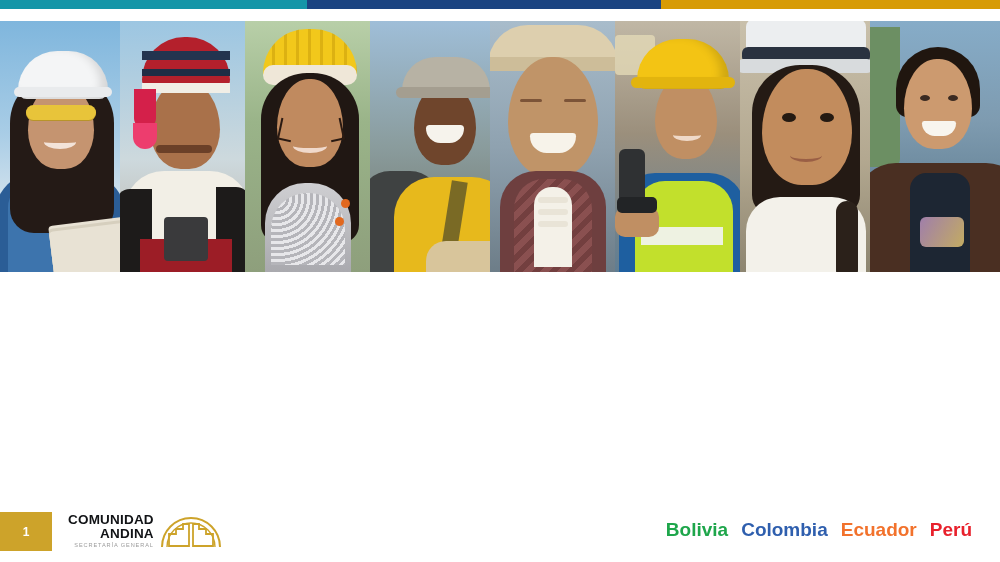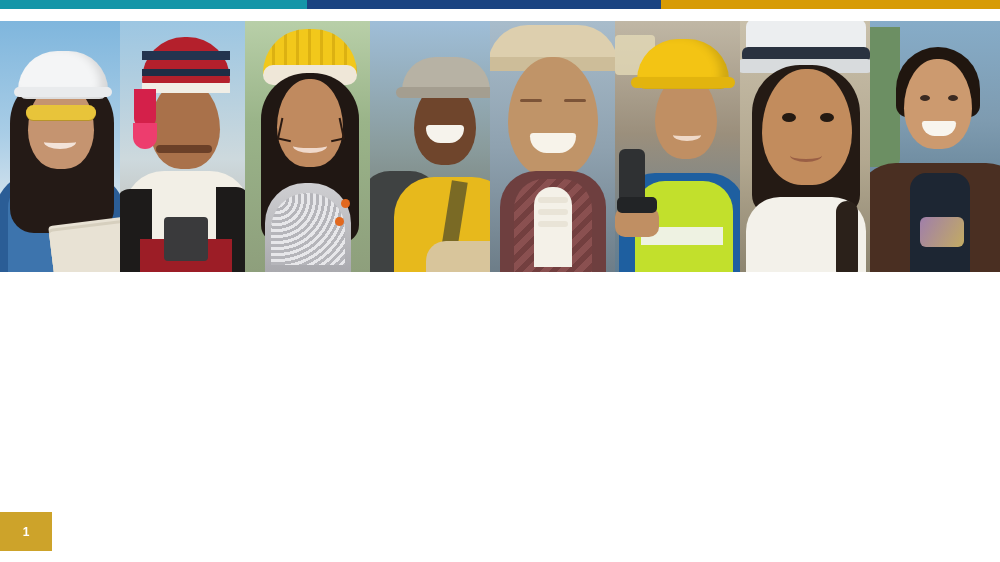--- a/index.html
+++ b/index.html
@@ -190,17 +190,36 @@
         background:linear-gradient(120deg,#b78ec0,#e0c36a);opacity:.85;"></div>
     </div>
 
   </div>
 
 
   <div class="footer">
 
     <div class="pagebadge">1</div>
 
-
+    <div class="logo">
+      <div class="logo-text">
+        <div class="logo-l1">COMUNIDAD</div>
+        <div class="logo-l2">ANDINA</div>
+        <div class="logo-l3">SECRETARÍA GENERAL</div>
+      </div>
+      <svg class="logo-mark" viewBox="0 0 62 34">
+        <path d="M2 33 A29 29 0 0 1 60 33" fill="none" stroke="#cda32a" stroke-width="2"></path>
+        <path d="M7 33 A24 24 0 0 1 55 33" fill="none" stroke="#cda32a" stroke-width="1.4"></path>
+        <path d="M9 32 L9 20 L16 20 L16 15 L23 15 L23 10 L29 10 L29 32 Z" fill="none" stroke="#cda32a" stroke-width="1.8" stroke-linejoin="miter"></path>
+        <path d="M53 32 L53 20 L46 20 L46 15 L39 15 L39 10 L33 10 L33 32 Z" fill="none" stroke="#cda32a" stroke-width="1.8" stroke-linejoin="miter"></path>
+      </svg>
+    </div>
+
+    <div class="countries">
+      <span class="c-bolivia">Bolivia</span>
+      <span class="c-colombia">Colombia</span>
+      <span class="c-ecuador">Ecuador</span>
+      <span class="c-peru">Perú</span>
+    </div>
 
   </div>
 
 </div>
 
 </body></html>

